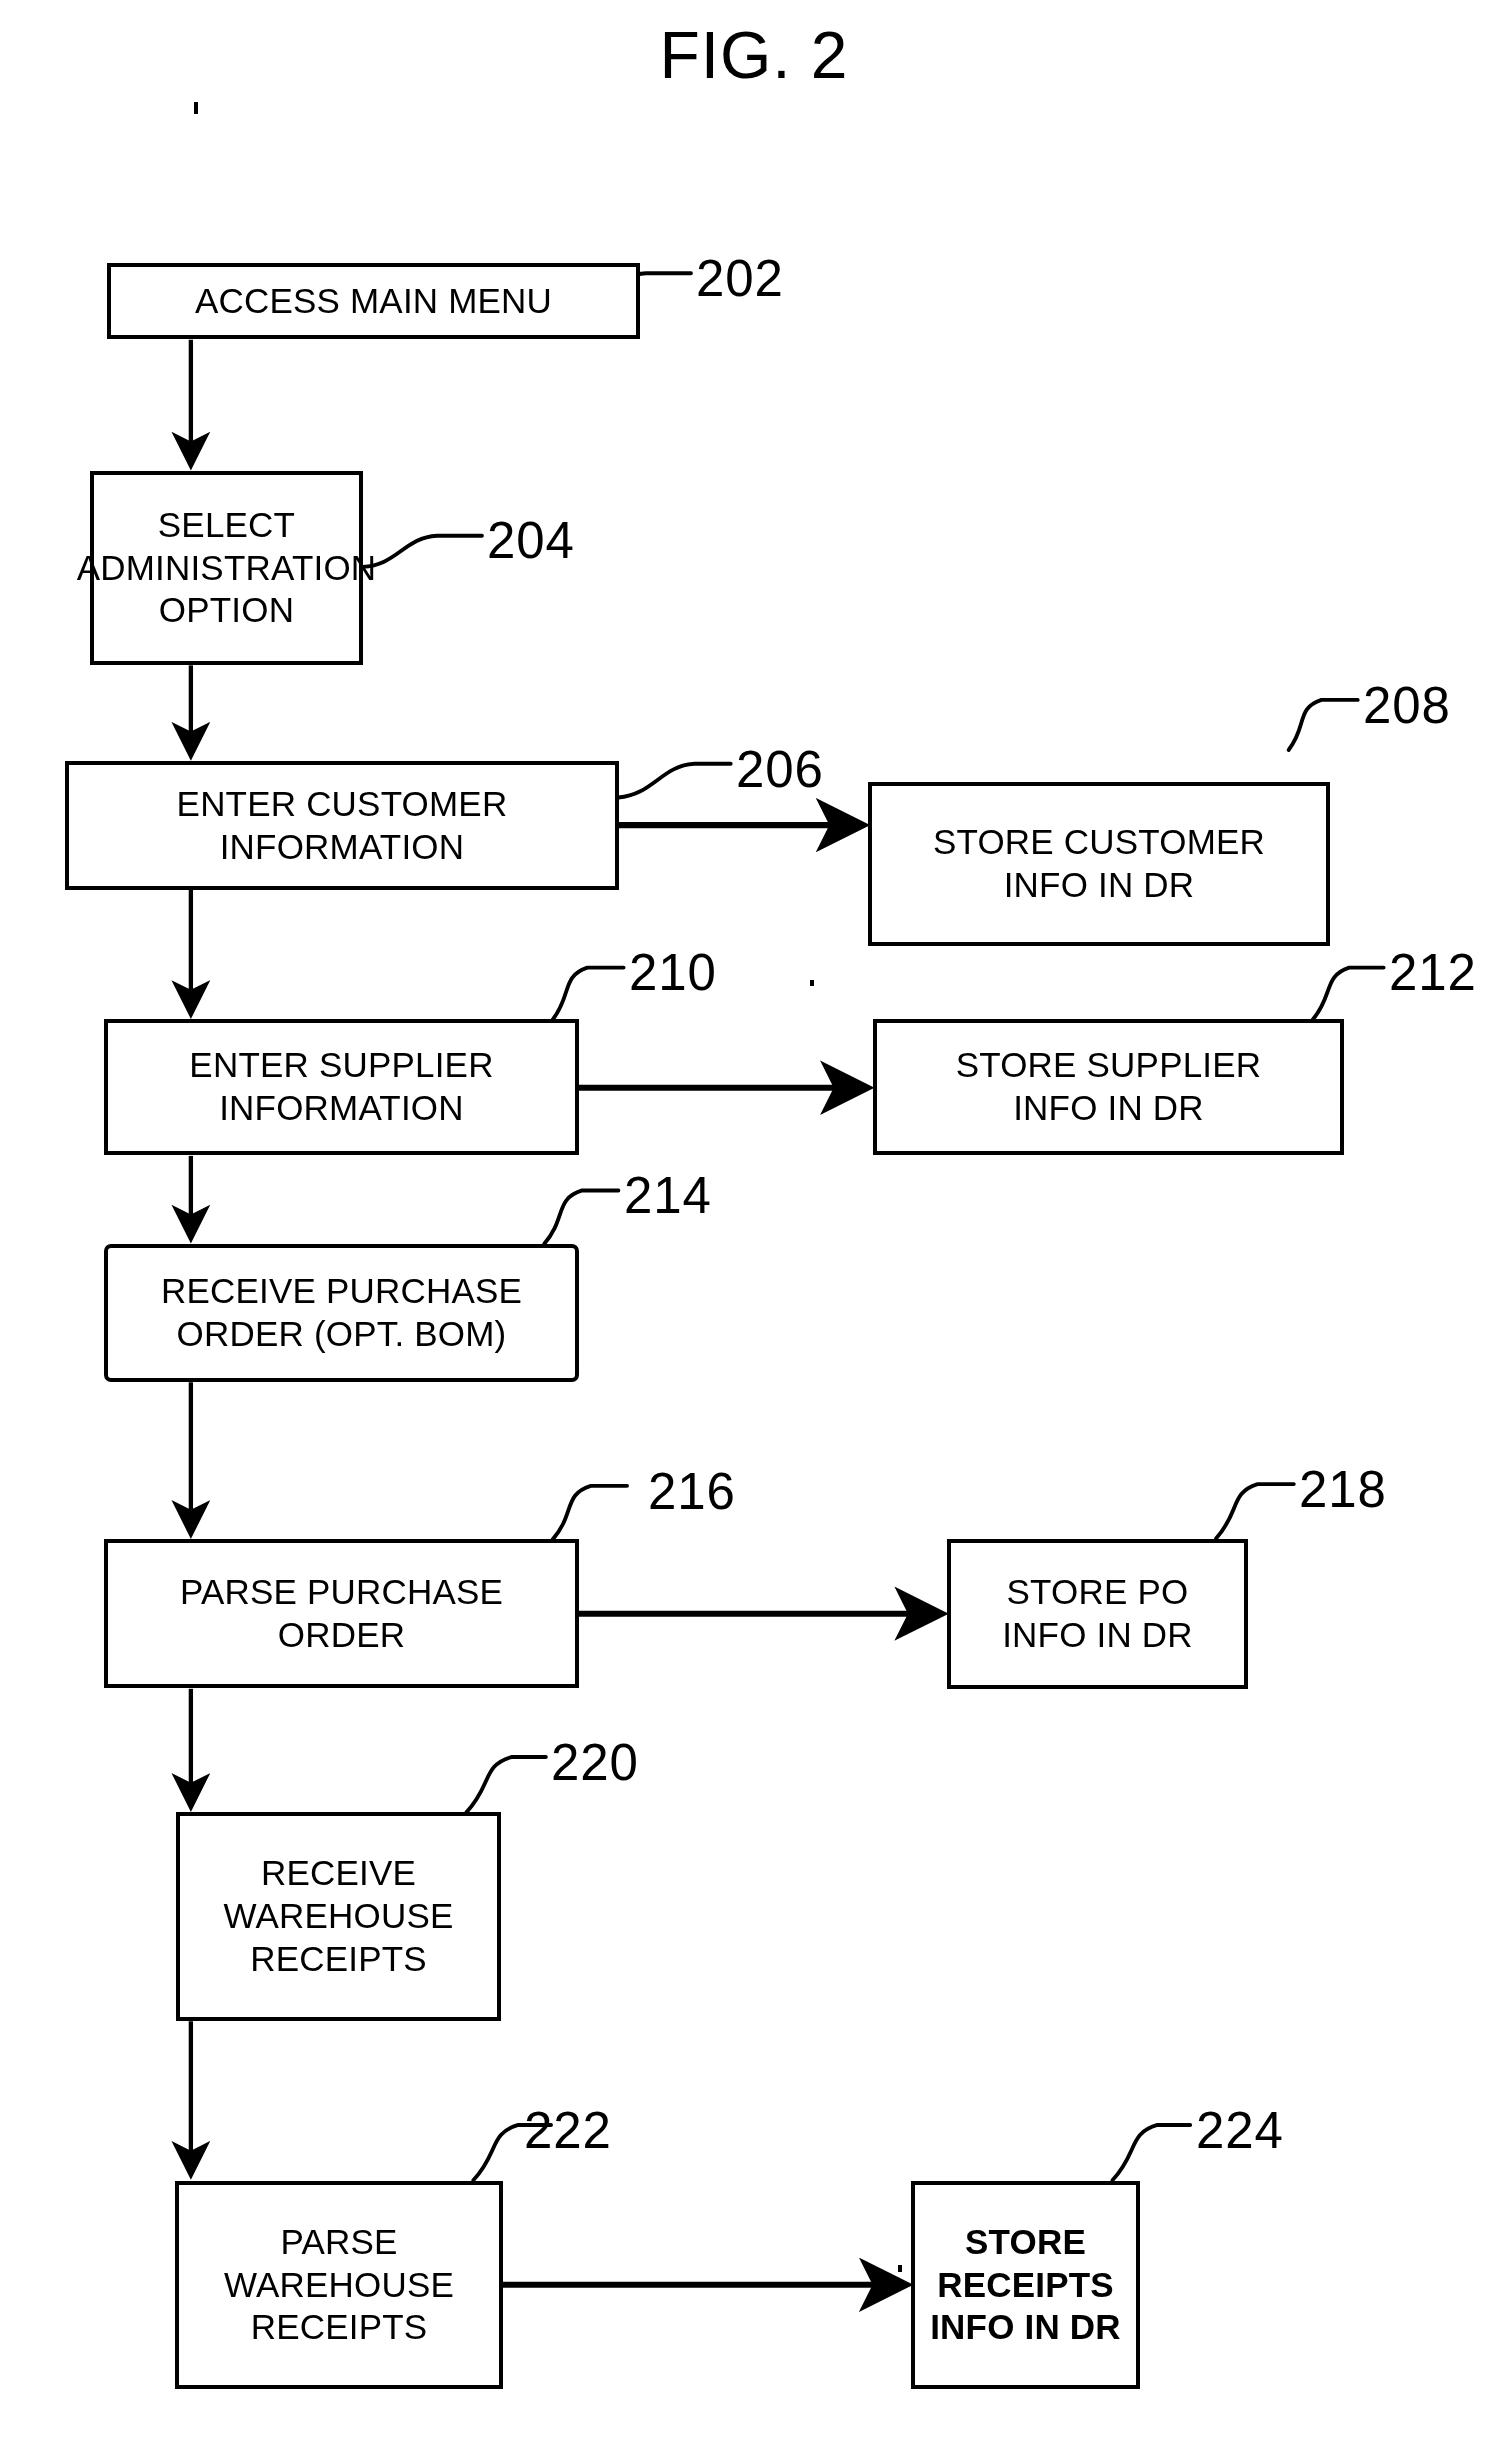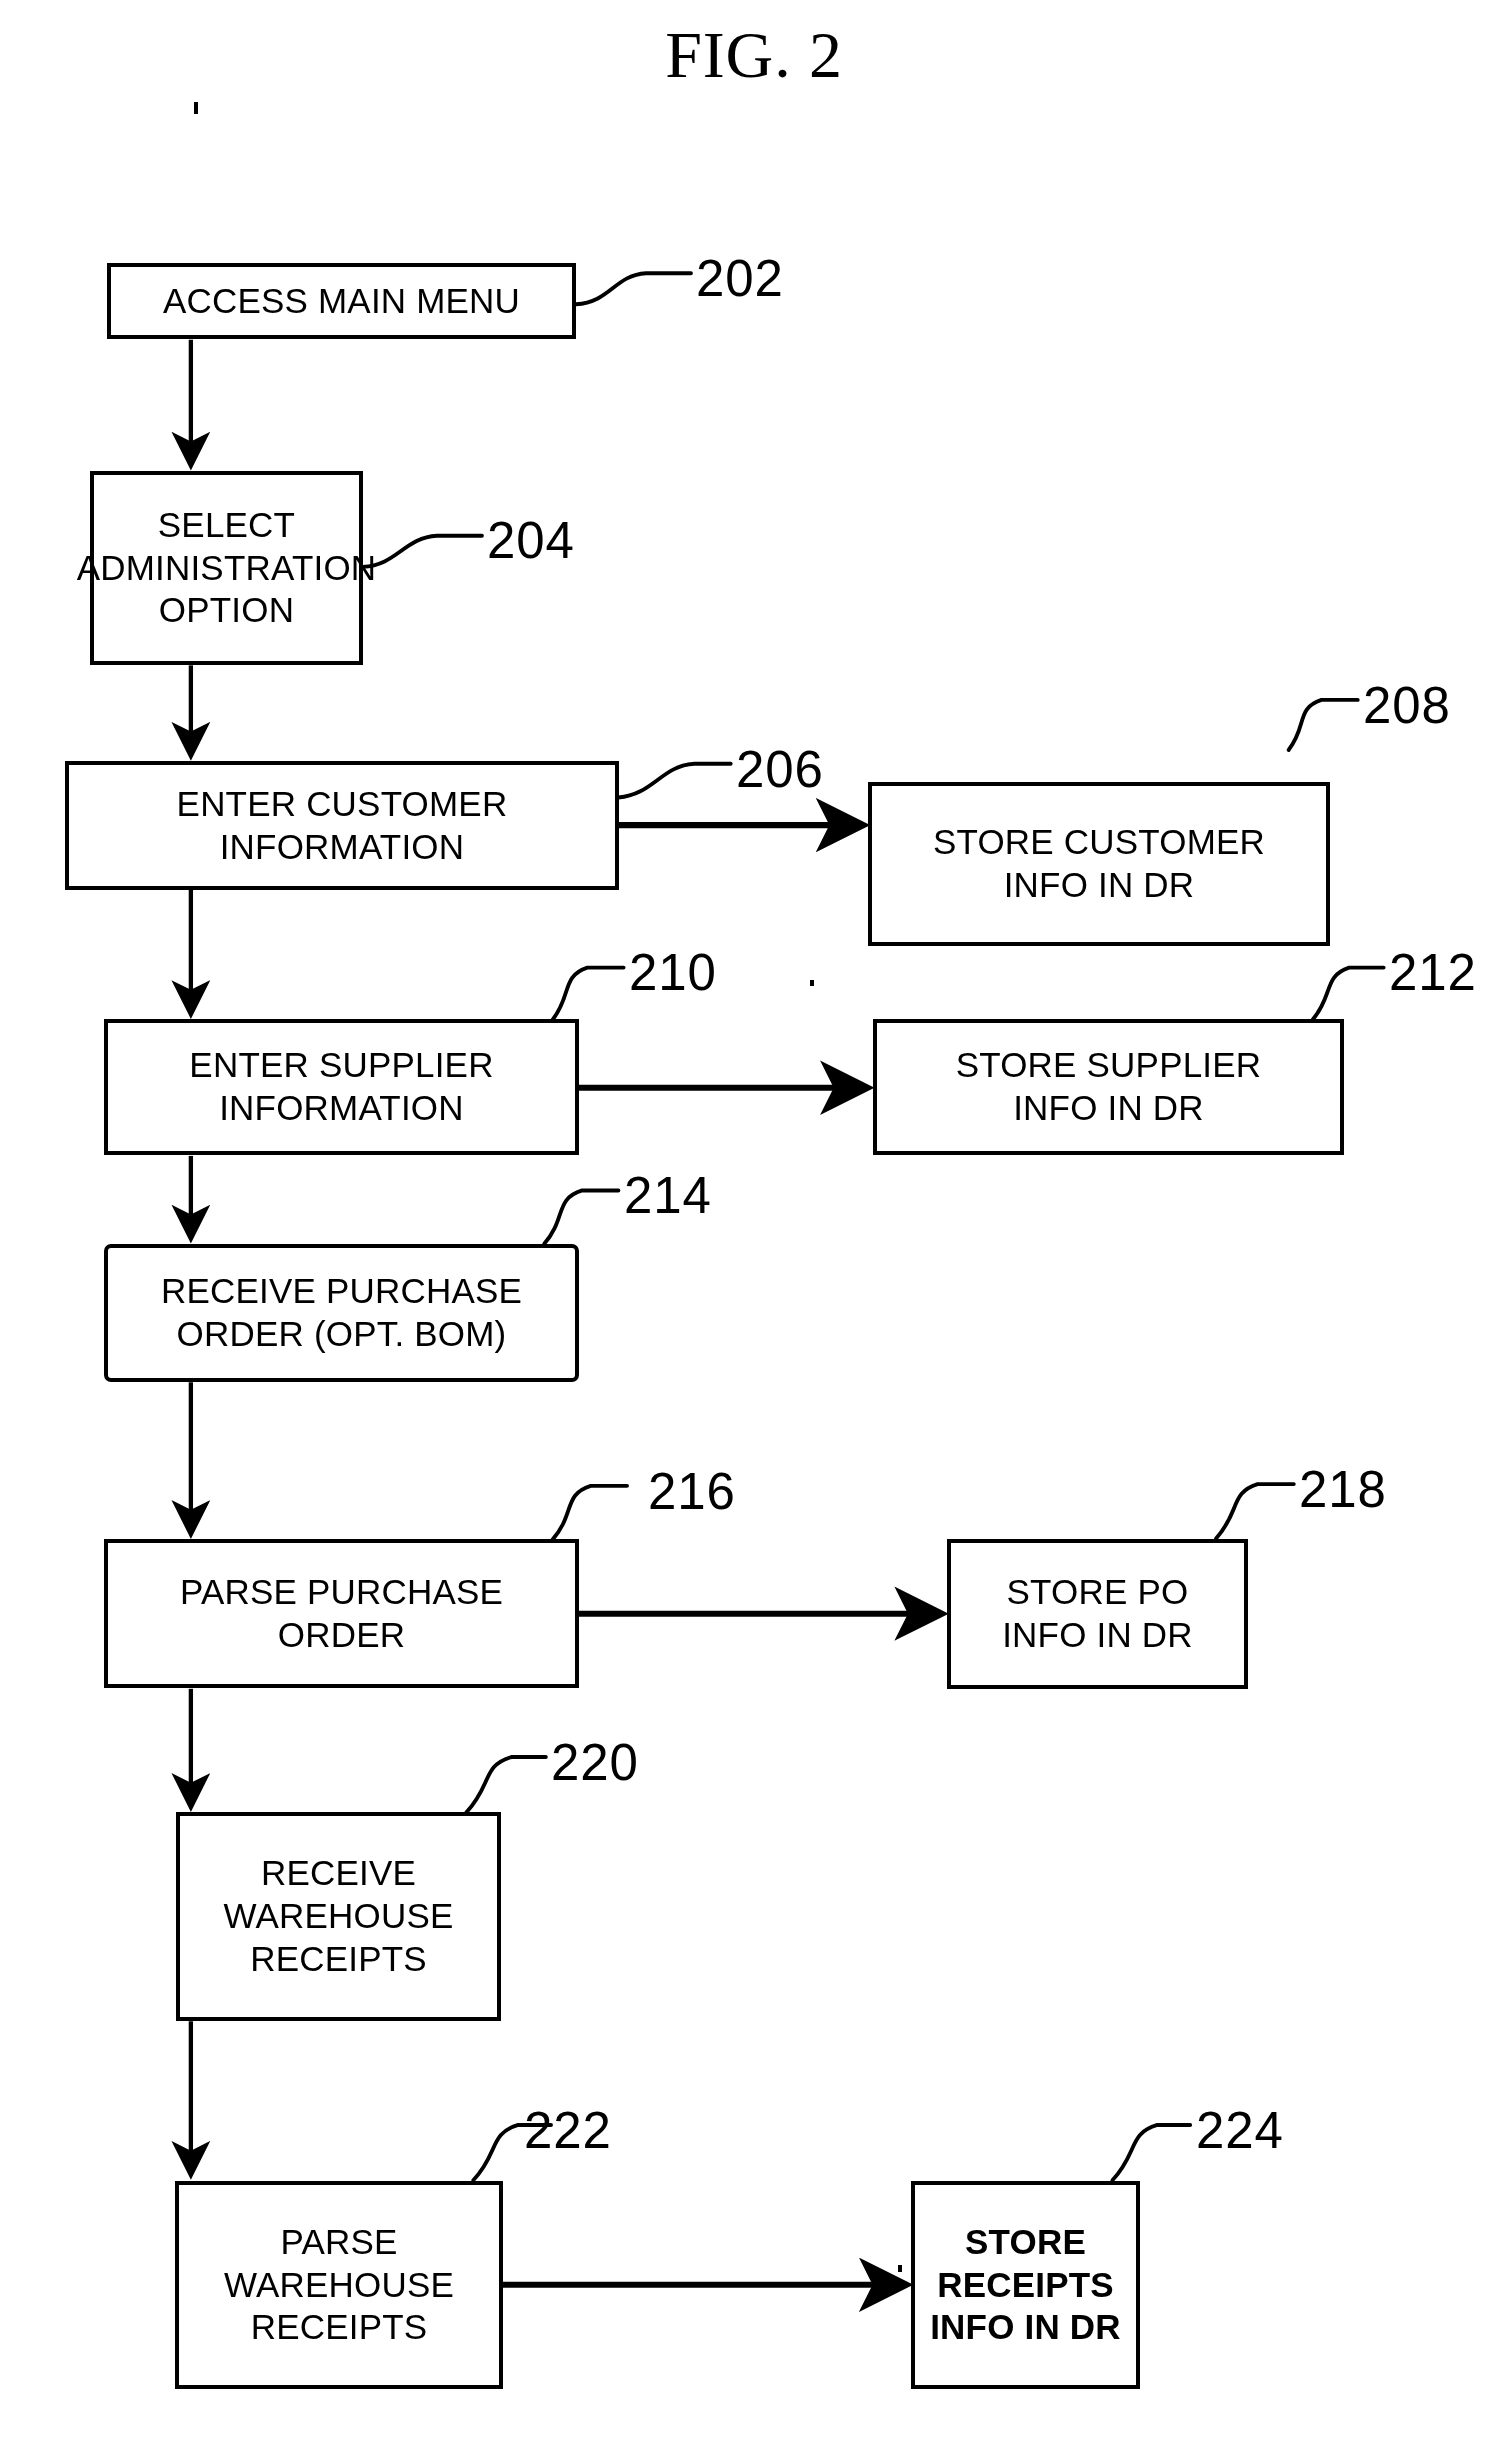--- a/index.html
+++ b/index.html
@@ -26,21 +26,21 @@
   
   .fig-title {
     position: absolute;
     left: 0;
     top: 17.3px;
     width: 1508px;
     text-align: center;
     font-size: 66px;
     font-weight: 400;
     letter-spacing: 0.9px;
-    font-family: Liberation Serif, serif;
+    font-family: Liberation Sans, sans-serif;
     white-space: pre;
   }
 
   
   .node {
     position: absolute;
     box-sizing: border-box;
     border: 4.3px solid #000000;
     background: #ffffff;
     display: flex;
@@ -132,21 +132,21 @@
       <path d="M 1520 1180 C 1544 1152 1532 1130 1562 1120 L 1602 1120"></path>
       <path d="M 630 1440 C 656 1410 642 1388 674 1378 L 716 1378"></path>
       <path d="M 640 1782 C 666 1752 652 1730 684 1720 L 726 1720"></path>
       <path d="M 1408 1781 C 1436 1750 1424 1728 1456 1718 L 1498 1718"></path>
       <path d="M 540 2098 C 570 2066 558 2044 592 2034 L 632 2034"></path>
       <path d="M 548 2524 C 578 2492 566 2470 600 2460 L 638 2460"></path>
       <path d="M 1288 2524 C 1318 2492 1306 2470 1340 2460 L 1378 2460"></path>
     </g>
   </svg>
 
-  <div class="node" style="left:107px; top:263px; width:469px; height:76px;text-align:center;">
+  <div class="node" style="left:107px; top:263px; width:533px; height:76px;text-align:center;">
     <span>ACCESS MAIN MENU</span>
   </div>
 
   <div class="node" style="left:90px; top:471px; width:273px; height:194px;">
     <span>SELECT
 ADMINISTRATION
 OPTION</span>
   </div>
 
   <div class="node" style="left:65px; top:761px; width:554px; height:129px;">

